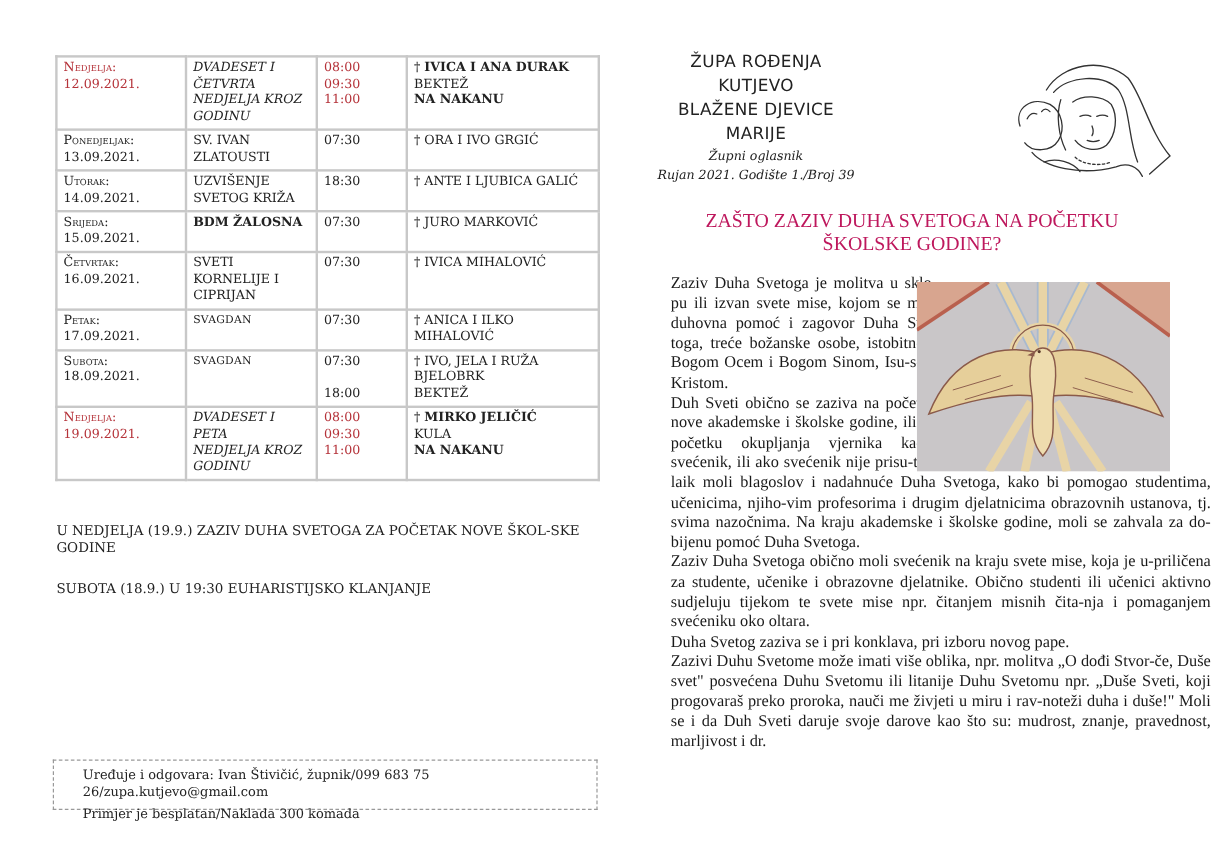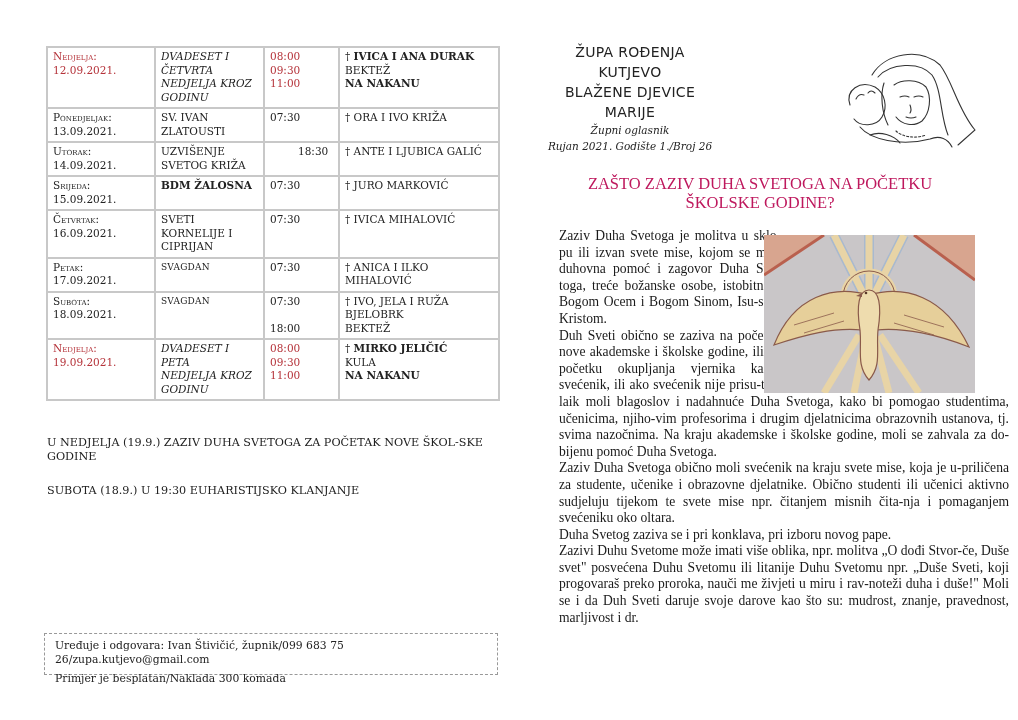--- a/index.html
+++ b/index.html
@@ -19,21 +19,21 @@
   .c2 { width: 97px; }
   .c3 { width: 63px; }
   .day-name { font-variant: small-caps; font-size: 10.5px; }
   .red { color: #b5333a; }
   .it { font-style: italic; }
   .b { font-weight: bold; }
   .small { font-size: 9px; letter-spacing: 0.2px; }
   .note { position: absolute; left: 47px; font-size: 11.2px; line-height: 14px; color: #222; width: 440px; }
   .footer-box {
     position: absolute; left: 44px; top: 633px; width: 454px; height: 42px;
-    border: 1px dashed #999; font-size: 10.8px; line-height: 14px; padding: 0 10px; box-sizing: border-box;
+    border: 1px dashed #999; font-size: 10.8px; line-height: 14px; padding: 0 24px; box-sizing: border-box;
   }
   .footer-box div { margin-top: 5px; }
 
   .right { position: absolute; left: 520px; top: 0; width: 498px; height: 720px; }
   .masthead {
     position: absolute; left: 540px; top: 42px; width: 180px; text-align: center;
     font-family: "DejaVu Sans", sans-serif; color: #222;
   }
   .masthead .t { font-size: 14px; line-height: 20px; letter-spacing: 0.3px; }
   .masthead .s { font-size: 10.5px; line-height: 16px; font-style: italic; font-family: "DejaVu Serif", serif; }
@@ -85,34 +85,34 @@
             <div>13.09.2021.</div>
           </td>
           <td class="c2">
             <div>SV. IVAN</div>
             <div>ZLATOUSTI</div>
           </td>
           <td class="c3">
             <div style="min-height: 13.5px;">07:30</div>
           </td>
           <td>
-            <div>† ORA I IVO KRIŽA</div>
+            <div>† ORA I IVO GRGIĆ</div>
           </td>
         </tr>
         <tr>
           <td class="c1">
             <div class="day-name">Utorak:</div>
             <div>14.09.2021.</div>
           </td>
           <td class="c2">
             <div>UZVIŠENJE</div>
             <div>SVETOG KRIŽA</div>
           </td>
           <td class="c3">
-            <div style="min-height: 13.5px; margin-left: 28px;">18:30</div>
+            <div style="min-height: 13.5px;">18:30</div>
           </td>
           <td>
             <div>† ANTE I LJUBICA GALIĆ</div>
           </td>
         </tr>
         <tr>
           <td class="c1">
             <div class="day-name">Srijeda:</div>
             <div>15.09.2021.</div>
           </td>
@@ -212,21 +212,21 @@
   </div>
 </div>
 
 <div class="right"></div>
 
 <div class="masthead">
   <div class="t">ŽUPA ROĐENJA</div>
   <div class="t">KUTJEVO</div>
   <div class="t">BLAŽENE DJEVICE MARIJE</div>
   <div class="s">Župni oglasnik</div>
-  <div class="s">Rujan 2021. Godište 1./Broj 26</div>
+  <div class="s">Rujan 2021. Godište 1./Broj 39</div>
 </div>
 
 <svg class="madonna" viewBox="0 0 150 128">
   <g fill="none" stroke="#333" stroke-width="1.1" stroke-linecap="round">
     <path d="M42 40 C55 18, 90 12, 110 30 C122 45, 128 75, 145 95 L128 110"></path>
     <path d="M48 42 C60 28, 90 26, 102 40 C112 55, 110 80, 118 100"></path>
     <path d="M54 48 C50 60, 52 78, 58 90"></path>
     <path d="M64 50 C72 44, 88 44, 96 52 C102 62, 100 78, 92 86 C84 92, 72 90, 66 82"></path>
     <path d="M70 62 q5 -2 9 0 M84 62 q5 -2 9 0"></path>
     <path d="M80 70 q2 5 0 8 M76 82 q5 2 10 0"></path>

